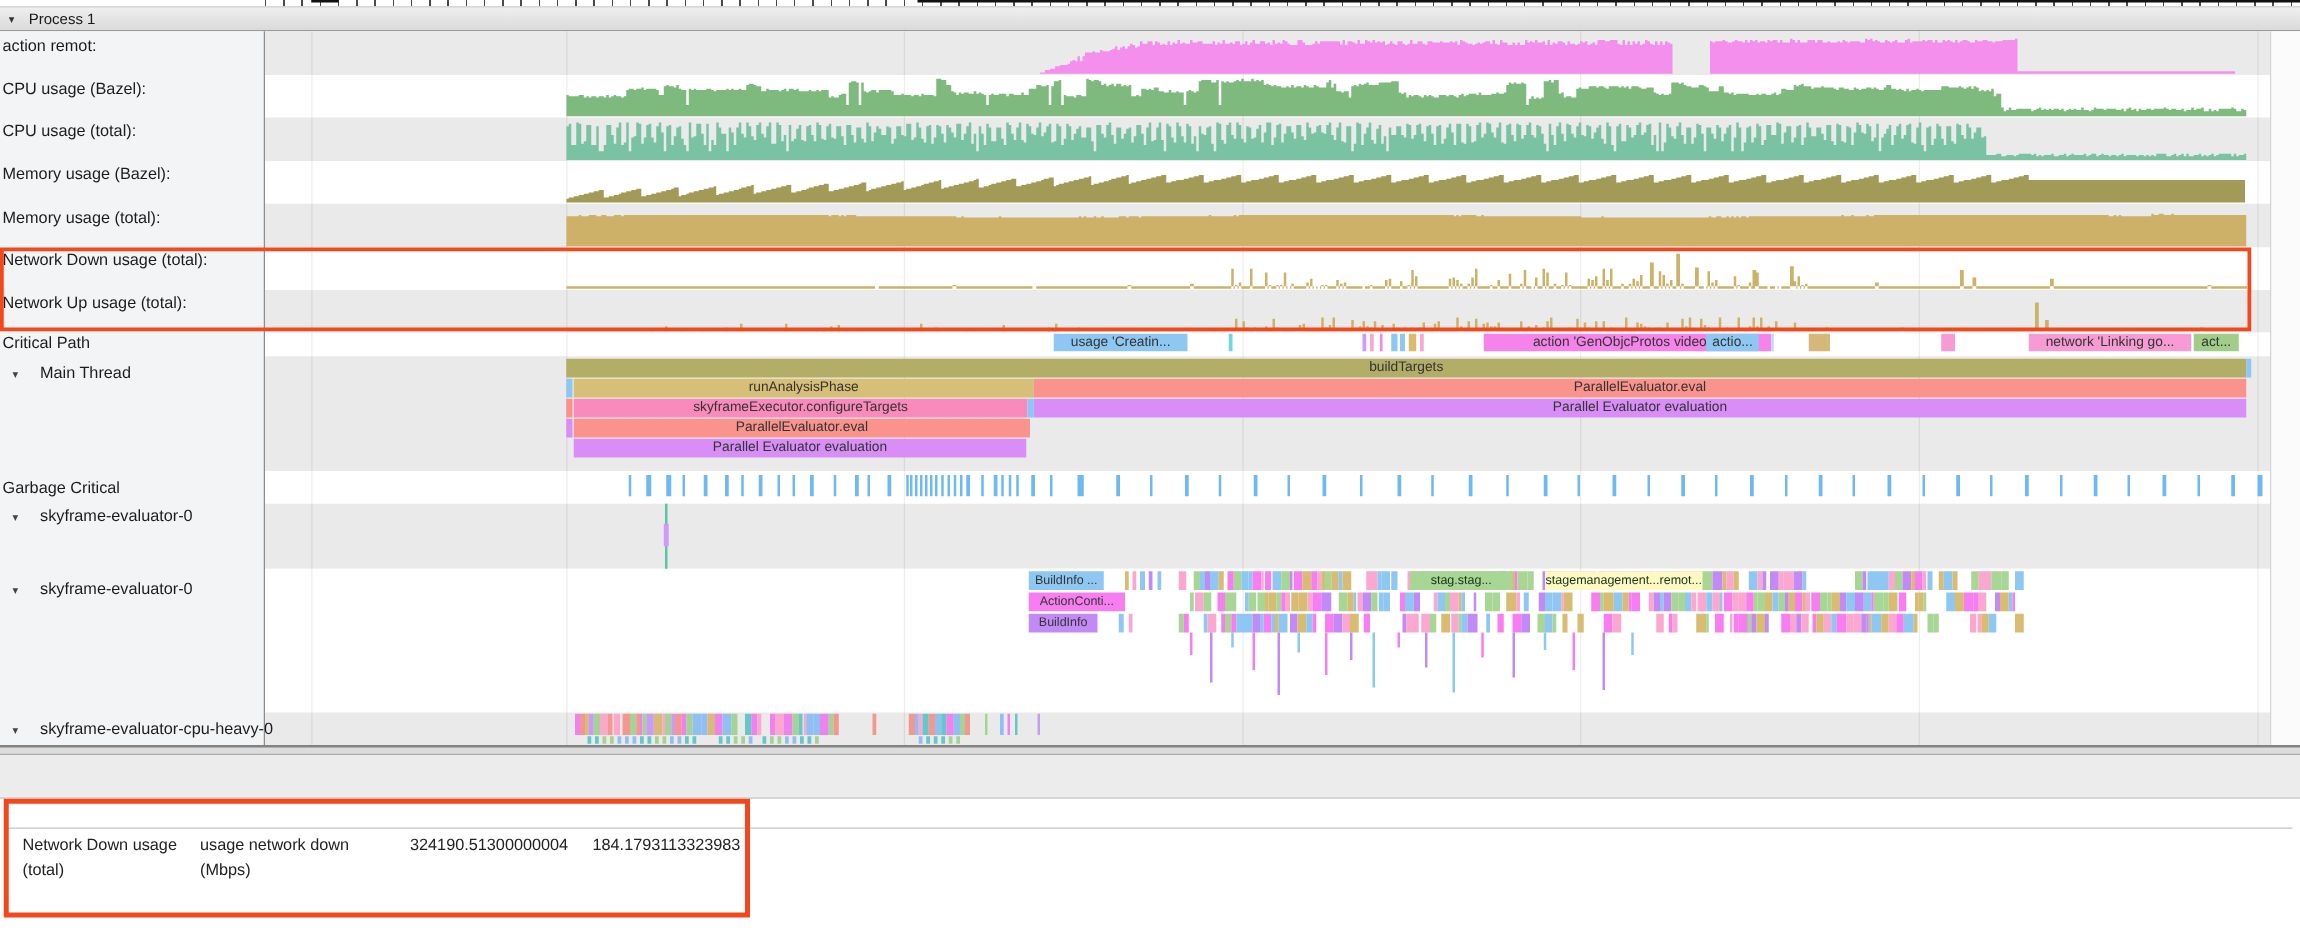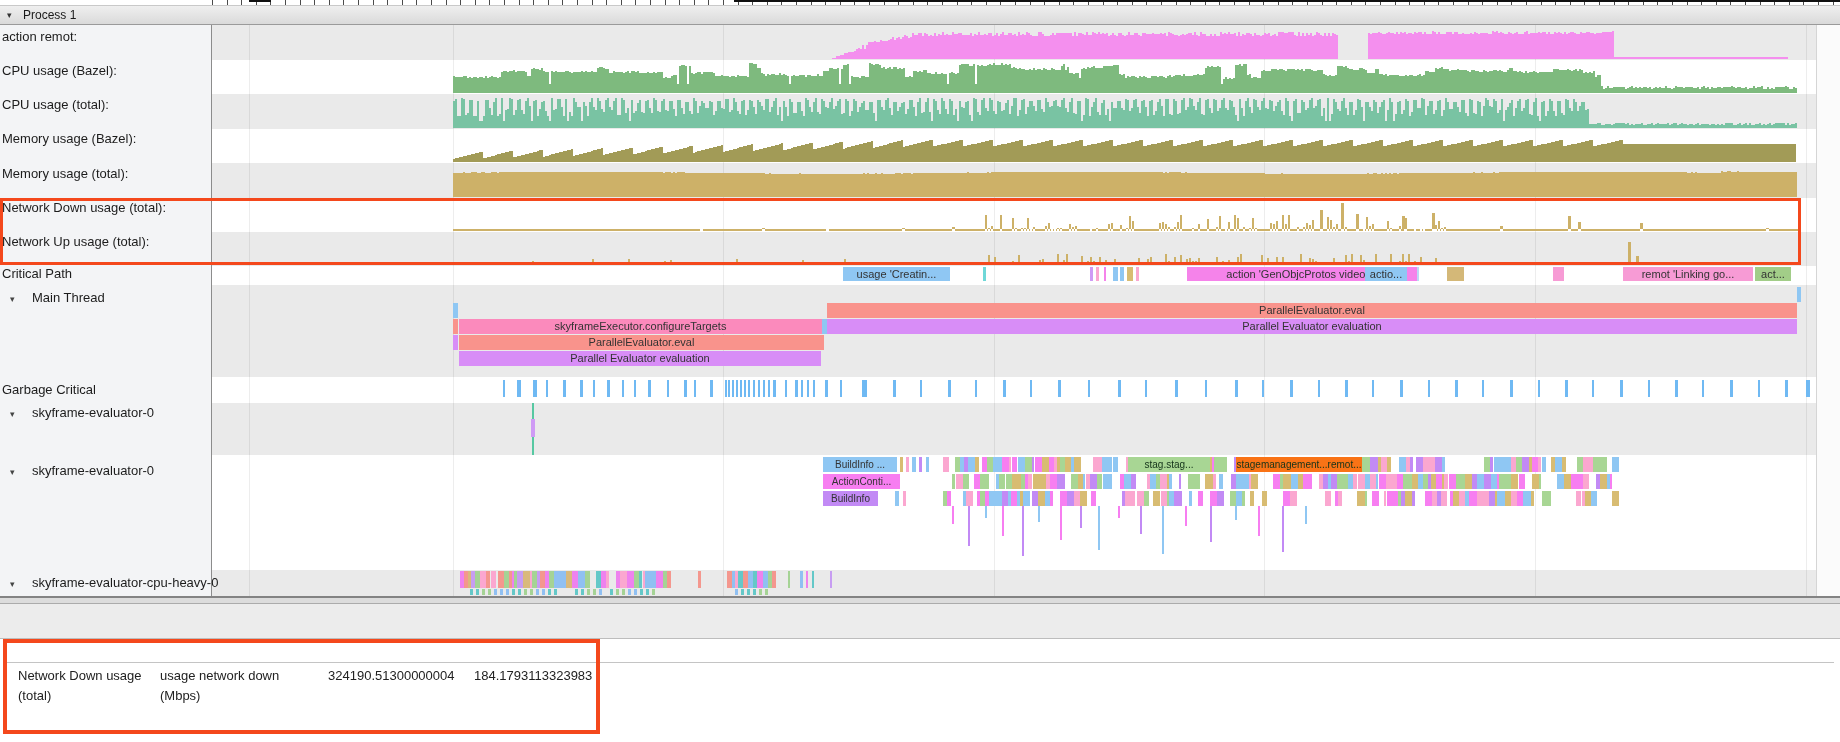--- a/index.html
+++ b/index.html
@@ -118,24 +118,26 @@
       <div class="abs cbar" style="left:1104px;top:267px;width:2px;background:#f583ea;"></div>
       <div class="abs cbar" style="left:1113px;top:267px;width:5px;background:#8fc7f3;"></div>
       <div class="abs cbar" style="left:1120px;top:267px;width:4px;background:#8fc7f3;"></div>
       <div class="abs cbar" style="left:1127px;top:267px;width:6px;background:#d8bc72;"></div>
       <div class="abs cbar" style="left:1136px;top:267px;width:3px;background:#fba7d0;"></div>
       <div class="abs cbar" style="left:1187px;top:267px;width:230px;background:#f583ea;">action 'GenObjcProtos video/...</div>
       <div class="abs cbar" style="left:1365px;top:267px;width:42px;background:#8fc7f3;">actio...</div>
       <div class="abs cbar" style="left:1417px;top:267px;width:2px;background:#bcd9f5;"></div>
       <div class="abs cbar" style="left:1447px;top:267px;width:17px;background:#d4b878;"></div>
       <div class="abs cbar" style="left:1553px;top:267px;width:11px;background:#f79bd5;"></div>
-      <div class="abs cbar" style="left:1623px;top:267px;width:130px;background:#f79bd5;">remot 'Linking go...</div>
+      <div class="abs cbar" style="left:1623px;top:267px;width:130px;background:#f79bd5;">network 'Linking go...</div>
       <div class="abs cbar" style="left:1755px;top:267px;width:36px;background:#a2cd88;">act...</div>
+      <div class="abs bar" style="left:453px;top:287px;width:1344px;background:#b3ae67;">buildTargets</div>
       <div class="abs bar" style="left:1797px;top:287px;width:4px;background:#8fc7f3;"></div>
       <div class="abs bar" style="left:453px;top:303px;width:5px;background:#8fc7f3;"></div>
+      <div class="abs bar" style="left:459px;top:303px;width:368px;background:#d6bf76;">runAnalysisPhase</div>
       <div class="abs bar" style="left:827px;top:303px;width:970px;background:#f9938c;">ParallelEvaluator.eval</div>
       <div class="abs bar" style="left:453px;top:319px;width:5px;background:#f9938c;"></div>
       <div class="abs bar" style="left:459px;top:319px;width:363px;background:#fb8abc;">skyframeExecutor.configureTargets</div>
       <div class="abs bar" style="left:822px;top:319px;width:5px;background:#8fc7f3;"></div>
       <div class="abs bar" style="left:827px;top:319px;width:970px;background:#d88df7;">Parallel Evaluator evaluation</div>
       <div class="abs bar" style="left:453px;top:335px;width:5px;background:#d88df7;"></div>
       <div class="abs bar" style="left:459px;top:335px;width:365px;background:#f9938c;">ParallelEvaluator.eval</div>
       <div class="abs bar" style="left:459px;top:351px;width:362px;background:#d88df7;">Parallel Evaluator evaluation</div>
       <div class="abs " style="left:0;top:380px;width:1840px;height:18px;">
         <div style="position:absolute;left:503px;top:0;width:2px;height:17px;background:#6fb9f3;"></div>
@@ -203,21 +205,21 @@
         <div style="position:absolute;left:1648px;top:0;width:2px;height:17px;background:#6fb9f3;"></div>
         <div style="position:absolute;left:1675px;top:0;width:3px;height:17px;background:#6fb9f3;"></div>
         <div style="position:absolute;left:1702px;top:0;width:2px;height:17px;background:#6fb9f3;"></div>
         <div style="position:absolute;left:1730px;top:0;width:3px;height:17px;background:#6fb9f3;"></div>
         <div style="position:absolute;left:1758px;top:0;width:2px;height:17px;background:#6fb9f3;"></div>
         <div style="position:absolute;left:1785px;top:0;width:3px;height:17px;background:#6fb9f3;"></div>
         <div style="position:absolute;left:1806px;top:0;width:4px;height:17px;background:#6fb9f3;"></div>
       </div>
       <div class="abs " style="left:532px;top:403px;width:2px;height:52px;background:#57c8a2;"></div>
       <div class="abs " style="left:531px;top:419px;width:4px;height:18px;background:#cf9bf5;"></div>
-      <div class="abs bar" style="left:823px;top:457px;width:74px;background:#8fc7f3;font-size:10px;">BuildInfo ...</div>
+      <div class="abs bar" style="left:823px;top:457px;width:60px;background:#8fc7f3;font-size:10px;">BuildInfo ...</div>
       <div class="abs bar" style="left:823px;top:474px;width:77px;background:#f77ef1;font-size:10px;">ActionConti...</div>
       <div class="abs bar" style="left:823px;top:491px;width:55px;background:#c28af5;font-size:10px;">BuildInfo</div>
       <div class="abs " style="left:900px;top:457px;width:3px;height:15px;background:#d8bc72;"></div>
       <div class="abs " style="left:906px;top:457px;width:3px;height:15px;background:#fba7d0;"></div>
       <div class="abs " style="left:912px;top:457px;width:4px;height:15px;background:#8fc7f3;"></div>
       <div class="abs " style="left:919px;top:457px;width:3px;height:15px;background:#c28af5;"></div>
       <div class="abs " style="left:926px;top:457px;width:3px;height:15px;background:#8fc7f3;"></div>
       <div class="abs " style="left:895px;top:491px;width:4px;height:15px;background:#8fc7f3;"></div>
       <div class="abs " style="left:903px;top:491px;width:3px;height:15px;background:#fba7d0;"></div>
       <div class="abs " style="left:943.0px;top:457px;width:5.9px;height:15px;background:#fba7d0;"></div>
@@ -517,21 +519,21 @@
       <div class="abs " style="left:1523.0px;top:491px;width:7.6px;height:15px;background:#8fc7f3;"></div>
       <div class="abs " style="left:1530.7px;top:491px;width:3.1px;height:15px;background:#d8bc72;"></div>
       <div class="abs " style="left:1541.5px;top:491px;width:5.0px;height:15px;background:#a8d694;"></div>
       <div class="abs " style="left:1546.5px;top:491px;width:4.2px;height:15px;background:#a8d694;"></div>
       <div class="abs " style="left:1575.7px;top:491px;width:5.8px;height:15px;background:#fba7d0;"></div>
       <div class="abs " style="left:1581.5px;top:491px;width:3.9px;height:15px;background:#fba7d0;"></div>
       <div class="abs " style="left:1585.3px;top:491px;width:6.1px;height:15px;background:#d8bc72;"></div>
       <div class="abs " style="left:1591.4px;top:491px;width:5.7px;height:15px;background:#8fc7f3;"></div>
       <div class="abs " style="left:1611.6px;top:491px;width:7.2px;height:15px;background:#d8bc72;"></div>
       <div class="abs mini" style="left:1128px;top:457px;width:82px;background:#a8d694;">stag.stag...</div>
-      <div class="abs mini" style="left:1236px;top:457px;width:126px;background:#f97316;">stagemanagement...remot...</div>
+      <div class="abs mini" style="left:1236px;top:457px;width:126px;background:#fef9c3;">stagemanagement...remot...</div>
       <div class="abs " style="left:952px;top:506px;width:2px;height:18px;background:#f77ef1;"></div>
       <div class="abs " style="left:968px;top:506px;width:2px;height:40px;background:#c28af5;"></div>
       <div class="abs " style="left:985px;top:506px;width:2px;height:12px;background:#8fc7f3;"></div>
       <div class="abs " style="left:1002px;top:506px;width:2px;height:30px;background:#f77ef1;"></div>
       <div class="abs " style="left:1022px;top:506px;width:2px;height:50px;background:#c28af5;"></div>
       <div class="abs " style="left:1038px;top:506px;width:2px;height:16px;background:#8fc7f3;"></div>
       <div class="abs " style="left:1060px;top:506px;width:2px;height:34px;background:#f77ef1;"></div>
       <div class="abs " style="left:1080px;top:506px;width:2px;height:22px;background:#c28af5;"></div>
       <div class="abs " style="left:1098px;top:506px;width:2px;height:44px;background:#8fc7f3;"></div>
       <div class="abs " style="left:1118px;top:506px;width:2px;height:12px;background:#f77ef1;"></div>

